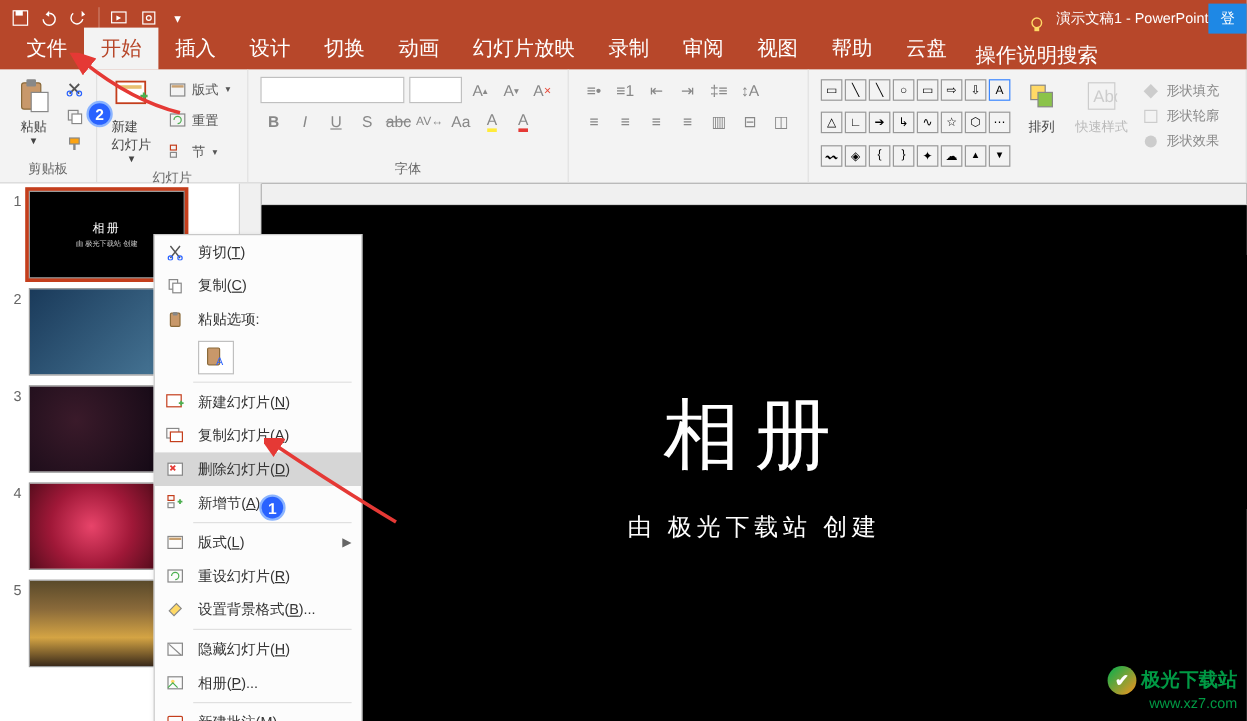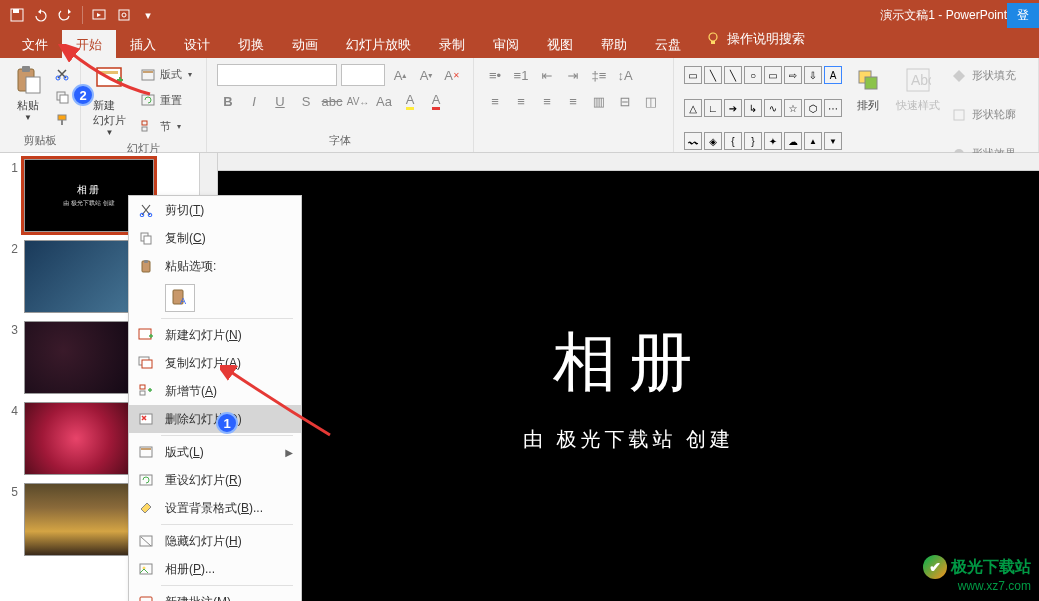--- a/index.html
+++ b/index.html
@@ -5,42 +5,42 @@
     * { margin: 0; padding: 0; box-sizing: border-box; font-family: "Microsoft YaHei", sans-serif; }
     body { width: 1039px; height: 601px; background: #fff; overflow: hidden; position: relative; }
     
     .titlebar { height: 30px; background: #b7472a; display: flex; align-items: center; color: #fff; font-size: 12px; }
     .titlebar-qat { display: flex; align-items: center; gap: 6px; padding: 0 8px; }
     .qat-icon { width: 18px; height: 18px; display: flex; align-items: center; justify-content: center; cursor: pointer; }
     .qat-sep { width: 1px; height: 18px; background: rgba(255,255,255,0.3); margin: 0 2px; }
     .titlebar-title { flex: 1; text-align: right; }
     .login-btn { background: #1e88e5; color: #fff; padding: 4px 10px; font-size: 12px; }
     
-    .ribbon-tabs { height: 28px; background: #b7472a; display: flex; align-items: flex-start; color: #fff; font-size: 13px; padding-left: 8px; }
+    .ribbon-tabs { height: 28px; background: #b7472a; display: flex; align-items: flex-end; color: #fff; font-size: 17px; padding-left: 8px; }
     .ribbon-tab { padding: 6px 14px; cursor: pointer; }
     .ribbon-tab.active { background: #f3f3f3; color: #b7472a; }
     .ribbon-tab.file { color: #fff; }
-    .tell-me { display: flex; align-items: center; gap: 6px; padding: 0 10px; }
+    .tell-me { display: flex; align-items: center; gap: 6px; padding: 0 10px; flex-direction: column; }
     .bulb-icon { width: 16px; height: 16px; }
     
     .ribbon-content { height: 95px; background: #f3f3f3; border-bottom: 1px solid #d0d0d0; display: flex; }
     .ribbon-group { border-right: 1px solid #e0e0e0; padding: 4px 6px 2px; display: flex; flex-direction: column; }
     .group-body { flex: 1; display: flex; }
     .group-label { text-align: center; font-size: 11px; color: #666; padding: 2px 0; }
     .big-btn { display: flex; flex-direction: column; align-items: center; justify-content: flex-start; padding: 2px 6px; font-size: 11px; color: #444; cursor: pointer; min-width: 44px; position: relative; }
     .big-btn-icon { width: 32px; height: 32px; margin-bottom: 2px; display: flex; align-items: center; justify-content: center; }
     .small-btn-col { display: flex; flex-direction: column; justify-content: space-around; padding: 0 4px; }
     .small-btn { display: flex; align-items: center; gap: 4px; font-size: 11px; color: #555; padding: 2px 4px; cursor: pointer; }
     .sm-icon { width: 16px; height: 16px; display: flex; align-items: center; justify-content: center; }
     .font-row { display: flex; align-items: center; gap: 4px; padding: 2px 4px; }
     .font-box { border: 1px solid #c0c0c0; padding: 2px 6px; font-size: 12px; background: #fff; color: #888; min-width: 120px; height: 22px; }
     .toolbar-btn { width: 22px; height: 22px; display: flex; align-items: center; justify-content: center; color: #888; cursor: pointer; font-size: 13px; }
     .shape-gallery { display: grid; grid-template-columns: repeat(8, 18px); gap: 2px; padding: 4px; }
     .shape-item { width: 18px; height: 18px; border: 1px solid #999; display: flex; align-items: center; justify-content: center; font-size: 10px; cursor: pointer; }
-    .draw-col { display: flex; flex-direction: column; gap: 20px; padding: 4px; font-size: 11px; color: #888; }
+    .draw-col { display: flex; flex-direction: column; gap: 2px; padding: 4px; font-size: 11px; color: #888; }
     .draw-item { display: flex; align-items: center; gap: 6px; padding: 2px; }
     
     .workspace { display: flex; height: calc(601px - 30px - 28px - 95px); }
     .slide-panel { width: 200px; background: #fff; border-right: 1px solid #d0d0d0; overflow-y: auto; padding: 6px 4px; }
     .thumb-row { display: flex; gap: 6px; margin-bottom: 8px; }
     .thumb-num { width: 14px; font-size: 12px; color: #666; text-align: right; padding-top: 2px; }
     .thumb { width: 130px; height: 73px; background: #000; border: 1px solid #999; position: relative; display: flex; flex-direction: column; align-items: center; justify-content: center; color: #fff; }
     .thumb.selected { outline: 3px solid #c43e1c; }
     .thumb-title { font-size: 10px; letter-spacing: 2px; }
     .thumb-sub { font-size: 6px; margin-top: 2px; color: #ccc; }
@@ -438,38 +438,38 @@
   </div>
   <div class="ctx-item">
     <span class="ctx-icon">
         <svg width="16" height="14" viewBox="0 0 16 14">
           <rect x="1" y="1" width="10" height="8" fill="none" stroke="#888"></rect>
           <rect x="4" y="4" width="10" height="8" fill="#fff" stroke="#c43e1c"></rect>
         </svg>
       </span>
     <span class="ctx-label"><span>复制幻灯片</span>(<span class="key">A</span>)</span>
   </div>
+  <div class="ctx-item highlighted">
+    <span class="ctx-icon">
+        <svg width="16" height="14" viewBox="0 0 16 14">
+          <rect x="2" y="2" width="12" height="10" fill="#fff" stroke="#888"></rect>
+          <path d="M4 4 L8 8 M8 4 L4 8" stroke="#e53935" stroke-width="1.5"></path>
+        </svg>
+      </span>
+    <span class="ctx-label"><span>删除幻灯片</span>(<span class="key">D</span>)</span>
+  </div>
   <div class="ctx-item">
     <span class="ctx-icon">
         <svg width="14" height="14" viewBox="0 0 14 14">
           <rect x="1" y="1" width="5" height="4" fill="none" stroke="#c43e1c"></rect>
           <rect x="1" y="7" width="5" height="4" fill="none" stroke="#888"></rect>
           <path d="M9 6 L13 6 M11 4 L11 8" stroke="#4caf50" stroke-width="1.5"></path>
         </svg>
       </span>
     <span class="ctx-label"><span>新增节</span>(<span class="key">A</span>)</span>
-  </div>
-  <div class="ctx-item highlighted">
-    <span class="ctx-icon">
-        <svg width="16" height="14" viewBox="0 0 16 14">
-          <rect x="2" y="2" width="12" height="10" fill="#fff" stroke="#888"></rect>
-          <path d="M4 4 L8 8 M8 4 L4 8" stroke="#e53935" stroke-width="1.5"></path>
-        </svg>
-      </span>
-    <span class="ctx-label"><span>删除幻灯片</span>(<span class="key">D</span>)</span>
   </div>
   <div class="ctx-sep"></div>
   <div class="ctx-item">
     <span class="ctx-icon">
         <svg width="14" height="12" viewBox="0 0 14 12">
           <rect x="1" y="1" width="12" height="10" fill="none" stroke="#888"></rect>
           <rect x="2" y="2" width="10" height="2" fill="#c8a070"></rect>
         </svg>
       </span>
     <span class="ctx-label"><span>版式</span>(<span class="key">L</span>)</span>

